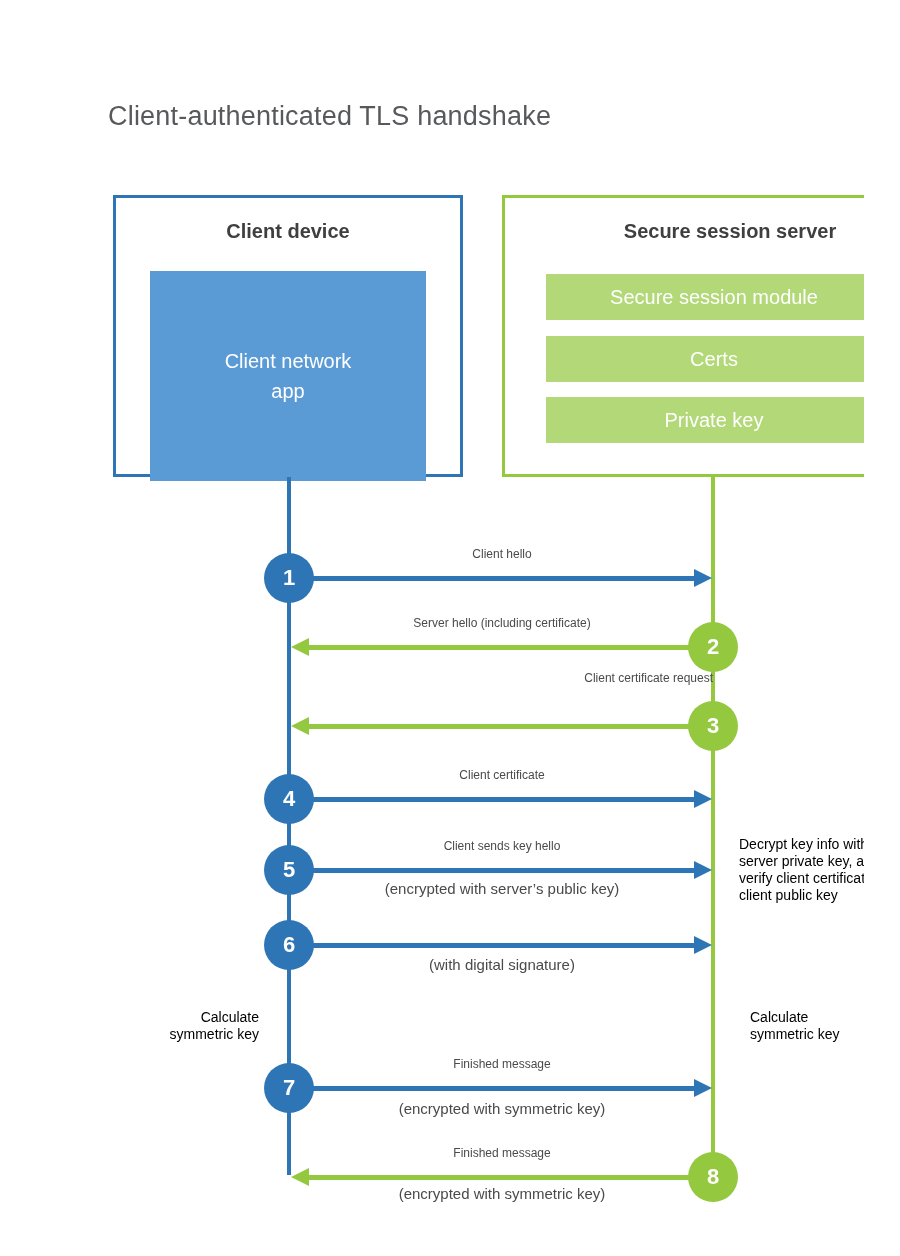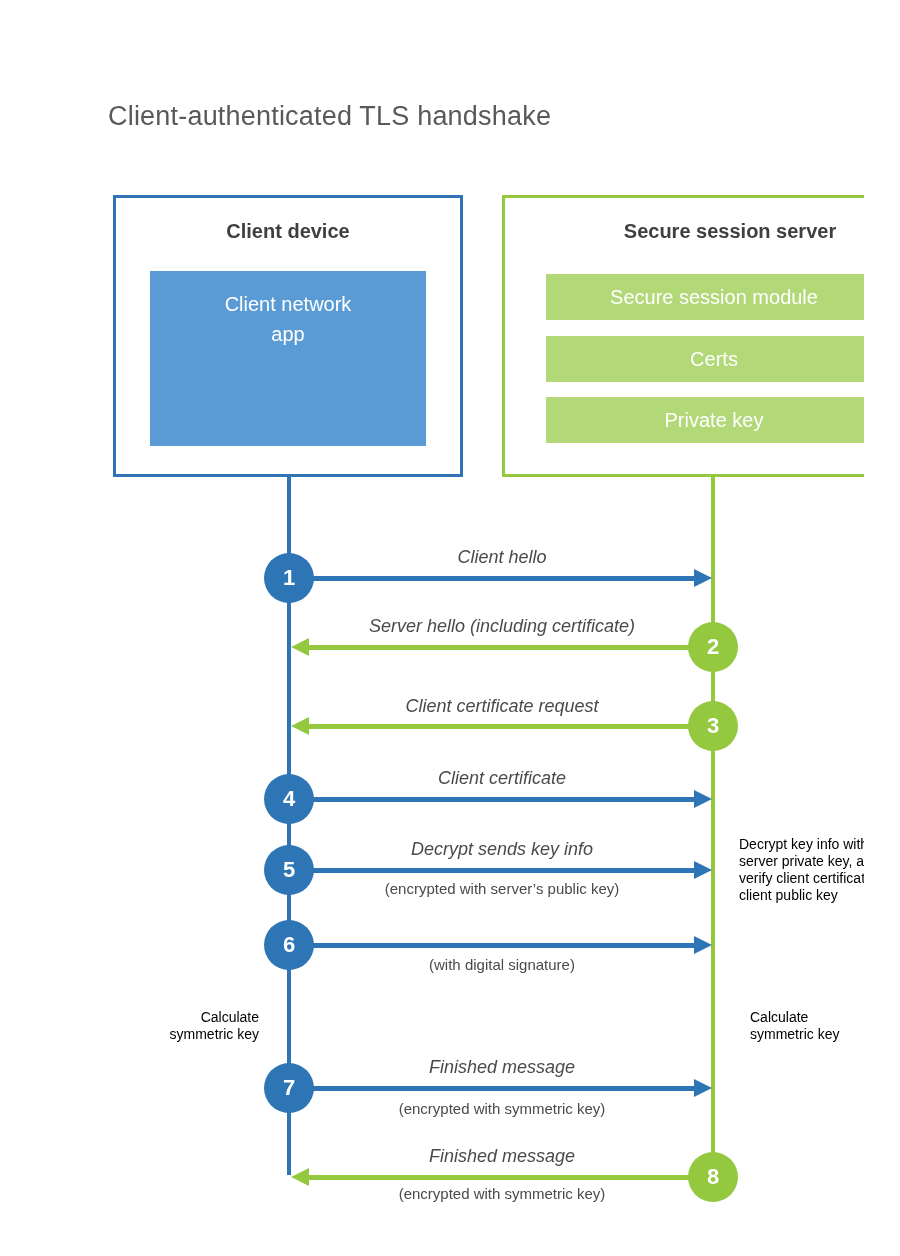--- a/index.html
+++ b/index.html
@@ -14,22 +14,22 @@
 
   .title{position:absolute;left:36px;top:29px;font-size:27px;font-weight:300;color:#58595c;letter-spacing:.2px;}
 
   .actor-box{position:absolute;top:123px;height:282px;background:#fff;}
   .actor-box.client{left:41px;width:350px;border:3px solid var(--blue);}
   .actor-box.server{left:430px;width:424px;border:3px solid var(--green);}
   .actor-heading{position:absolute;top:148px;text-align:center;font-size:20px;font-weight:bold;color:#3f3f3f;}
   .actor-heading.client{left:41px;width:350px;}
   .actor-heading.server{left:430px;width:456px;}
 
-  .app-rect{position:absolute;left:78px;top:199px;width:276px;height:175px;background:var(--blue-light);
-    display:flex;align-items:flex-start;justify-content:center;}
+  .app-rect{position:absolute;left:78px;top:199px;width:276px;height:210px;background:var(--blue-light);
+    display:flex;align-items:center;justify-content:center;}
   .app-rect span{display:block;width:160px;text-align:center;color:#fff;font-size:20px;line-height:1.5;}
 
   .server-bar{position:absolute;left:474px;width:336px;height:46px;background:var(--green-light);
     display:flex;align-items:center;justify-content:center;color:#fff;font-size:20px;}
 
   .vline{position:absolute;width:4px;}
   .vline.blue{left:215px;top:405px;height:698px;background:var(--blue);}
   .vline.green{left:639px;top:405px;height:702px;background:var(--green);}
 
   .circle{position:absolute;width:50px;height:50px;border-radius:50%;
@@ -44,21 +44,21 @@
   .arrow.right{left:219px;width:404px;}
   .arrow.right::after{content:"";position:absolute;right:-17px;top:-7px;
     border-top:9px solid transparent;border-bottom:9px solid transparent;border-left:18px solid;}
   .arrow.blue.right::after{border-left-color:var(--blue);}
   .arrow.left{left:236px;width:404px;}
   .arrow.left::after{content:"";position:absolute;left:-17px;top:-7px;
     border-top:9px solid transparent;border-bottom:9px solid transparent;border-right:18px solid;}
   .arrow.green.left::after{border-right-color:var(--green);}
 
   .msg-label{position:absolute;left:219px;width:422px;text-align:center;
-    font-size:18px;color:#4a4a4a;font-style:italic;}
+    font-size:12px;color:#4a4a4a;}
   .msg-sublabel{position:absolute;left:219px;width:422px;text-align:center;
     font-size:15px;color:#4a4a4a;}
 
   .side-note{position:absolute;font-size:14px;color:#000000;line-height:17px;}
   .note-decrypt{left:667px;top:764px;width:165px;}
   .calc-left{left:62px;top:937px;width:125px;text-align:right;}
   .calc-right{left:678px;top:937px;width:125px;text-align:left;}
 </style>
 </head>
 <body>
@@ -83,29 +83,29 @@
   <div class="vline green"></div>
 
   <div class="msg-label" style="top:475px;">Client hello</div>
   <div class="arrow blue right" style="top:504px;"></div>
   <div class="circle blue" style="top:481px;">1</div>
 
   <div class="msg-label" style="top:544px;">Server hello (including certificate)</div>
   <div class="arrow green left" style="top:573px;"></div>
   <div class="circle green" style="top:550px;">2</div>
 
-  <div class="msg-label" style="top:624px;">Client certificate request</div>
+  <div class="msg-label" style="top:599px;text-align:right;">Client certificate request</div>
   <div class="arrow green left" style="top:652px;"></div>
   <div class="circle green" style="top:629px;">3</div>
 
   <div class="msg-label" style="top:696px;">Client certificate</div>
   <div class="arrow blue right" style="top:725px;"></div>
   <div class="circle blue" style="top:702px;">4</div>
 
-  <div class="msg-label" style="top:767px;">Decrypt sends key info</div>
+  <div class="msg-label" style="top:767px;">Client sends key hello</div>
   <div class="arrow blue right" style="top:796px;"></div>
   <div class="circle blue" style="top:773px;">5</div>
   <div class="msg-sublabel" style="top:808px;">(encrypted with server’s public key)</div>
 
   <div class="arrow blue right" style="top:871px;"></div>
   <div class="circle blue" style="top:848px;">6</div>
   <div class="msg-sublabel" style="top:884px;">(with digital signature)</div>
 
   <div class="side-note note-decrypt">Decrypt key info with server private key, and verify client certificate with client public key</div>
   <div class="side-note calc-left">Calculate symmetric key</div>

